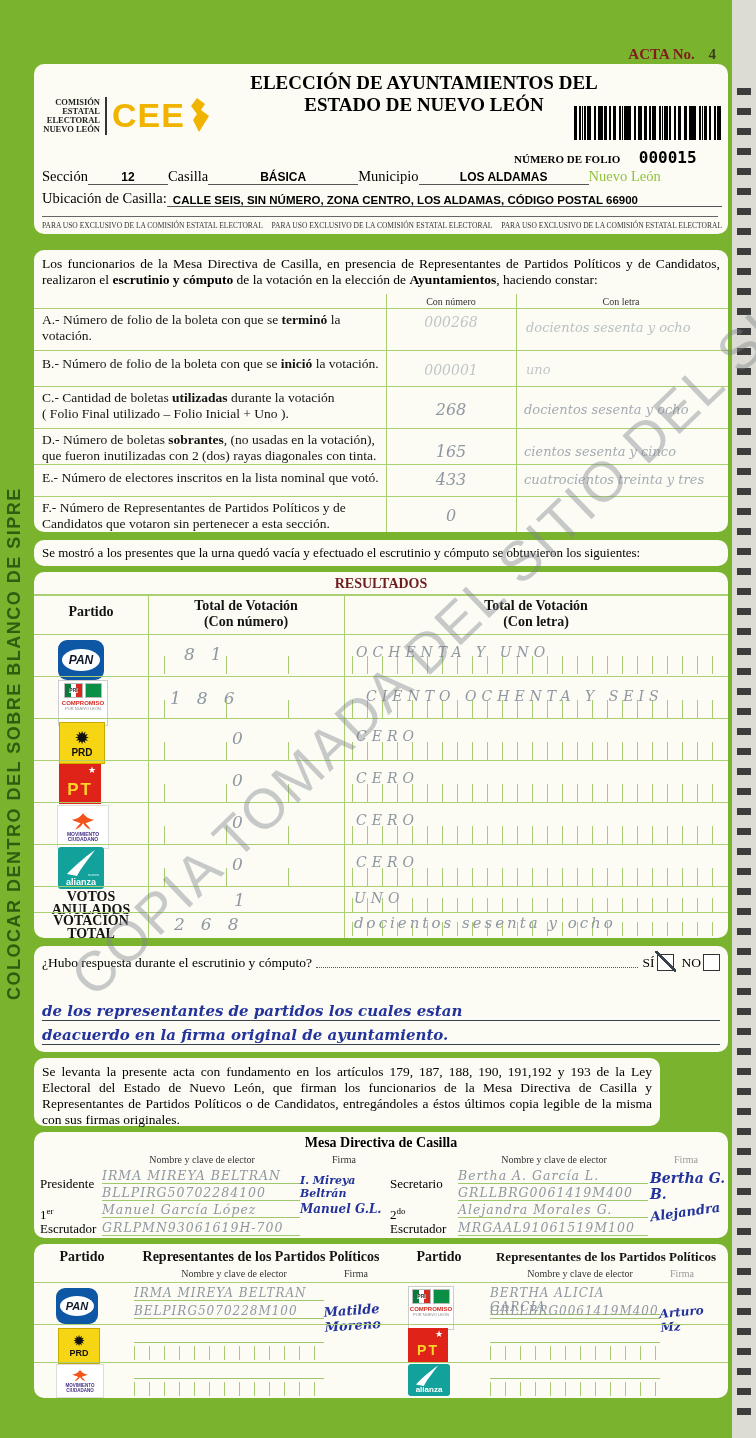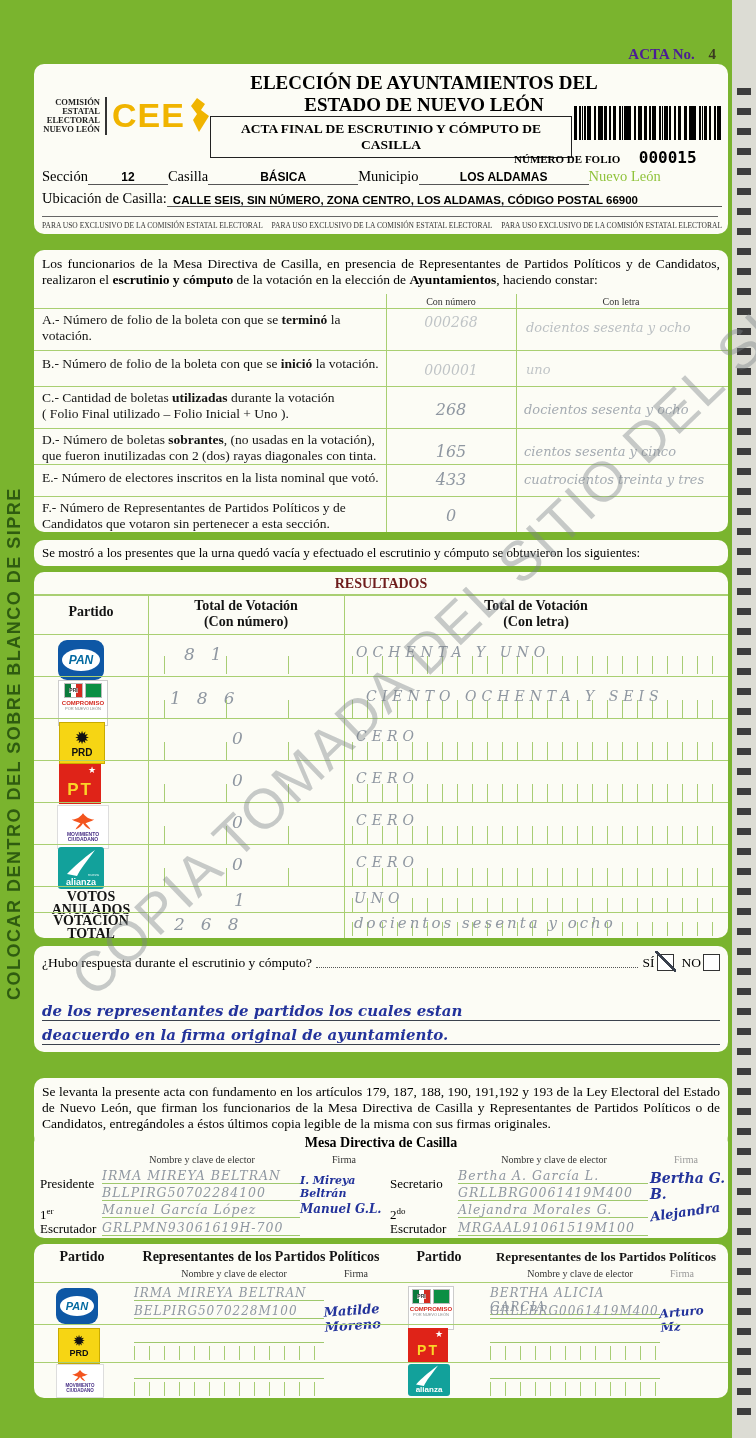--- a/index.html
+++ b/index.html
@@ -19,37 +19,37 @@
     background:repeating-linear-gradient(180deg,#3c3c3c 0 7px,transparent 7px 20px);}
   
   #vtext{position:absolute;left:4px;top:1000px;transform:rotate(-90deg);transform-origin:0 0;
     font-size:18px;font-weight:bold;color:#2f5c10;letter-spacing:1.5px;white-space:nowrap;}
   
   #watermark{position:absolute;left:58px;top:962px;transform:rotate(-44deg);transform-origin:0 0;
     font-size:56px;color:rgba(125,130,136,0.42);white-space:nowrap;z-index:50;pointer-events:none;
     font-family:"Liberation Sans",sans-serif;letter-spacing:2px;}
   
   #acta-no{position:absolute;right:40px;top:46px;font-weight:bold;font-size:15px;}
-  #acta-no .lbl{color:#4c1d95;text-align:right;} #acta-no .val{color:#3a3a20;margin-left:10px;}
+  #acta-no .lbl{color:#7f1d1d;text-align:right;} #acta-no .val{color:#3a3a20;margin-left:10px;}
   
   .hline{position:absolute;height:1px;background:#444;}
   .u{border-bottom:1px solid #555;}
   .greenline{position:absolute;background:#a9cf72;}
   .combs{background-image:repeating-linear-gradient(to right,#a8cd74 0 1px,transparent 1px 15px);}
   .combs-wide{background-image:repeating-linear-gradient(to right,#a8cd74 0 1px,transparent 1px 62px);}
   
   .barcode{background-image:
      repeating-linear-gradient(90deg,#000 0 2px,transparent 2px 5px),
      repeating-linear-gradient(90deg,#000 0 1px,transparent 1px 8px),
      repeating-linear-gradient(90deg,#000 0 3px,transparent 3px 13px);}
   
   .plogo{display:flex;align-items:center;justify-content:center;flex-direction:column;}
   .lg-pan{width:46px;height:40px;background:#0e57a5;border-radius:9px;display:flex;align-items:center;justify-content:center;}
   .lg-pan .oval{background:#fff;border-radius:50%;width:38px;height:22px;display:flex;align-items:center;justify-content:center;
-     color:#0369a1;font-weight:bold;font-style:italic;font-size:12px;font-family:"Liberation Sans",sans-serif;text-align:center;}
+     color:#0f172a;font-weight:bold;font-style:italic;font-size:12px;font-family:"Liberation Sans",sans-serif;text-align:center;}
   .lg-pri{width:48px;height:42px;background:#fff;border:1px solid #ccc;display:flex;flex-direction:column;align-items:center;padding-top:2px;}
   .lg-pri .minis{display:flex;gap:2px;}
   .mini-pri{width:17px;height:13px;border:1px solid #bbb;display:flex;align-items:center;justify-content:center;
      background:linear-gradient(90deg,#0a7a3c 0 33%,#fff 33% 67%,#d42a20 67%);}
   .mini-pri span{font-size:5px;font-weight:bold;color:#333;background:rgba(255,255,255,.7);line-height:5px;}
   .mini-pvem{width:15px;height:13px;background:#0b8f44;border:1px solid #bbb;}
   .lg-pri .comp{font-size:6px;font-weight:bold;color:#d42a20;margin-top:2px;line-height:6px;}
   .lg-pri .sub{font-size:4px;color:#888;line-height:5px;}
   .lg-prd{width:44px;height:40px;background:#f6d514;border:1px solid #c9ab00;}
   .lg-prd .sun{font-size:18px;line-height:18px;color:#111;}
@@ -102,21 +102,20 @@
         <div>ELECTORAL</div>
         <div>NUEVO LEÓN</div>
       </div>
       <div style="width:2px;height:38px;background:#333;margin:0 5px;"></div>
       <div style="font-size:34px;font-weight:bold;color:#f0b400;letter-spacing:1px;">CEE</div>
       <svg width="26" height="36" viewBox="0 0 13 18">
         <path d="M6 0 L10 3 L8 6 L12 9 L7 17 L4 11 L6 8 L3 4 Z" fill="#f0b400"></path>
       </svg>
     </div>
 
-    <div class="abs serif" style="left:176px;top:52px;width:356px;border:1.5px solid #222;text-align:center;font-weight:bold;font-size:13.5px;padding:4px 2px;">ACTA FINAL DE ESCRUTINIO Y CÓMPUTO DE CASILLA</div>
 
     <div class="abs barcode" style="left:540px;top:42px;width:148px;height:34px;"></div>
 
     <div class="abs" style="left:480px;top:84px;">
       <span class="serif" style="font-size:11px;font-weight:bold;">NÚMERO DE FOLIO</span>
       <span style="font-family:'DejaVu Sans Mono',monospace;font-size:16px;font-weight:bold;margin-left:14px;">000015</span>
     </div>
 
     <div class="abs serif" style="left:8px;top:104px;width:680px;font-size:14.5px;display:flex;align-items:flex-end;">
       <span>Sección</span>
@@ -308,21 +307,21 @@
       <span style="flex:1;border-bottom:1.5px dotted #555;margin:0 4px 3px;"></span>
       <span class="serif" style="font-size:13.5px;margin-right:2px;">SÍ</span>
       <span class="checkbox slash"></span>
       <span class="serif" style="font-size:13.5px;margin:0 2px 0 8px;">NO</span>
       <span class="checkbox"></span>
     </div>
     <div class="abs ink wline" style="left:8px;top:56px;width:678px;font-size:15px;">de los representantes de partidos los cuales estan</div>
     <div class="abs ink wline" style="left:8px;top:80px;width:678px;font-size:15px;">deacuerdo en la firma original de ayuntamiento.</div>
   </div>
 
-  <div class="panel" style="left:34px;top:1058px;width:694px;height:68px;margin-top:20px;">
+  <div class="panel" style="left:34px;top:1058px;width:626px;height:68px;">
     <p class="serif" style="margin:6px 8px;font-size:13.5px;line-height:16px;text-align:justify;">Se levanta la presente acta con fundamento en los artículos 179, 187, 188, 190, 191,192 y 193 de la Ley Electoral del Estado de Nuevo León, que firman los funcionarios de la Mesa Directiva de Casilla y Representantes de Partidos Políticos o de Candidatos, entregándoles a éstos últimos copia legible de la misma con sus firmas originales.</p>
   </div>
 
   <div class="panel" style="left:34px;top:1132px;width:694px;height:106px;">
     <div class="abs serif" style="left:0;top:3px;width:694px;text-align:center;font-weight:bold;font-size:14px;">Mesa Directiva de Casilla</div>
     <div class="abs small-serif" style="left:68px;top:22px;width:200px;text-align:center;">Nombre y clave de elector</div>
     <div class="abs small-serif" style="left:268px;top:22px;width:84px;text-align:center;">Firma</div>
     <div class="abs small-serif" style="left:424px;top:22px;width:192px;text-align:center;">Nombre y clave de elector</div>
     <div class="abs small-serif" style="left:616px;top:22px;width:72px;text-align:center;color:#999;">Firma</div>
 

